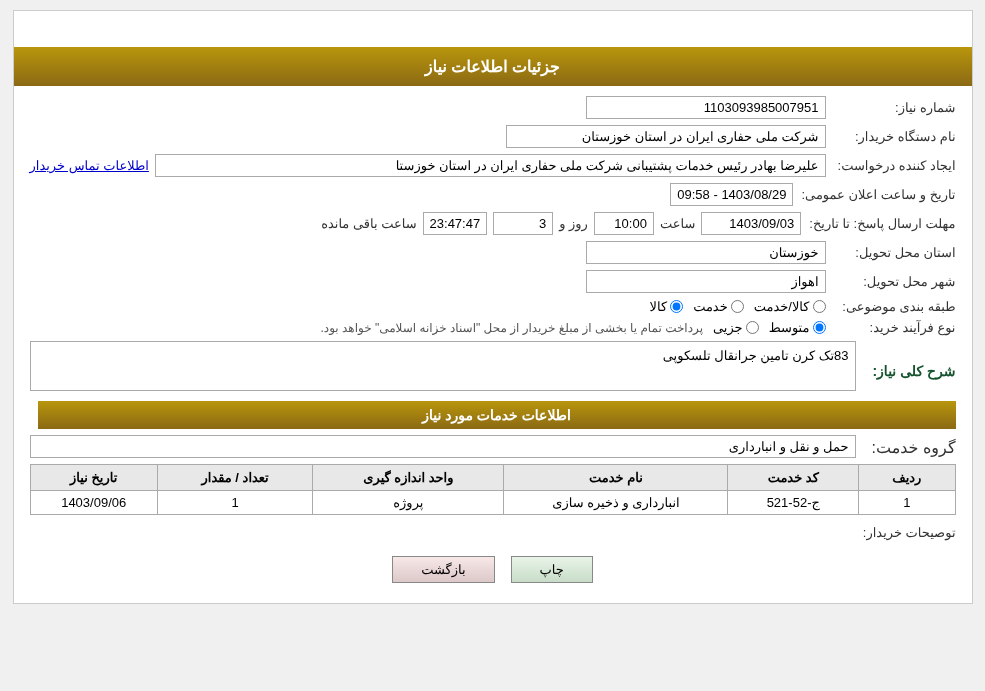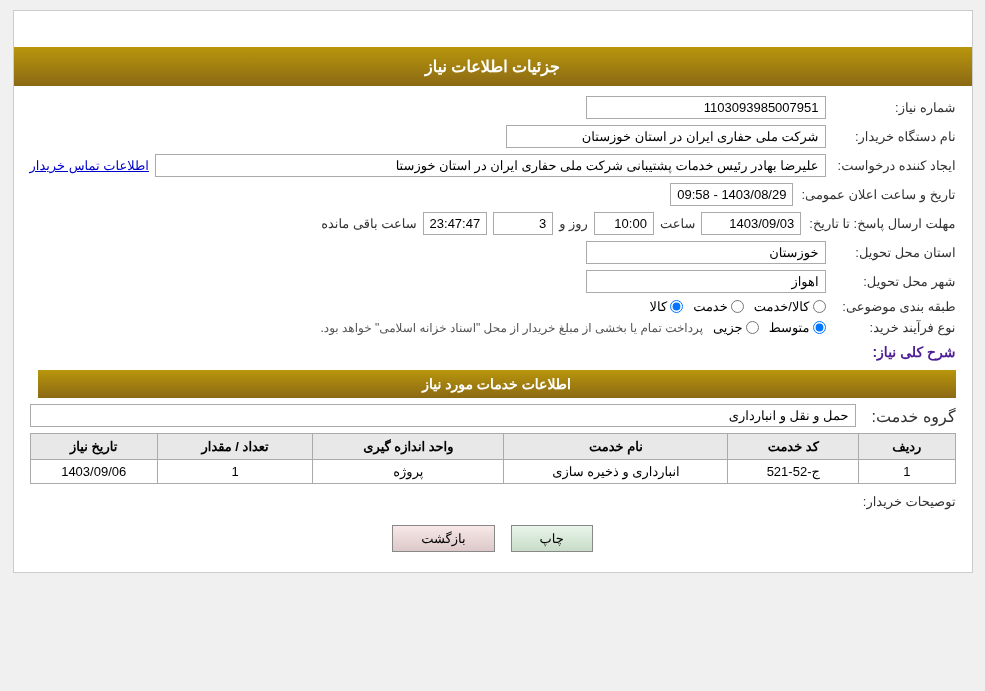--- a/index.html
+++ b/index.html
@@ -186,23 +186,24 @@
       display: flex;
       align-items: flex-start;
       margin-bottom: 6px;
     }
     .need-desc-label {
       min-width: 100px;
       text-align: right;
       padding-left: 8px;
       font-size: 14px;
       font-weight: bold;
-      color: #4c1d95;
+      color: #14532d;
       padding-top: 3px;
       white-space: nowrap;
+      margin-top: 19px;
     }
   </style>
 </head>
 <body>
 
 <div class="page-container">
   <div class="page-header">
     <span>جزئیات اطلاعات نیاز</span>
   </div>
   <div class="content">
@@ -281,20 +282,21 @@
         <div class="radio-item">
           <input type="radio" name="purchase_type" style="">
           <span>جزیی</span>
         </div>
       </div>
       <span style="font-size:12px; color:#555; margin-right:10px;">پرداخت تمام یا بخشی از مبلغ خریدار از محل "اسناد خزانه اسلامی" خواهد بود.</span>
     </div>
 
     <div class="need-desc-row">
       <span class="need-desc-label">شرح کلی نیاز:</span>
+      <div class="description-box">83تک کرن  تامین جرانقال تلسکوپی</div>
     </div>
 
     <div class="section-header">اطلاعات خدمات مورد نیاز</div>
 
     <div class="service-row">
       <span class="service-label">گروه خدمت:</span>
       <div class="service-value">حمل و نقل و انبارداری</div>
     </div>
 
     <table>

